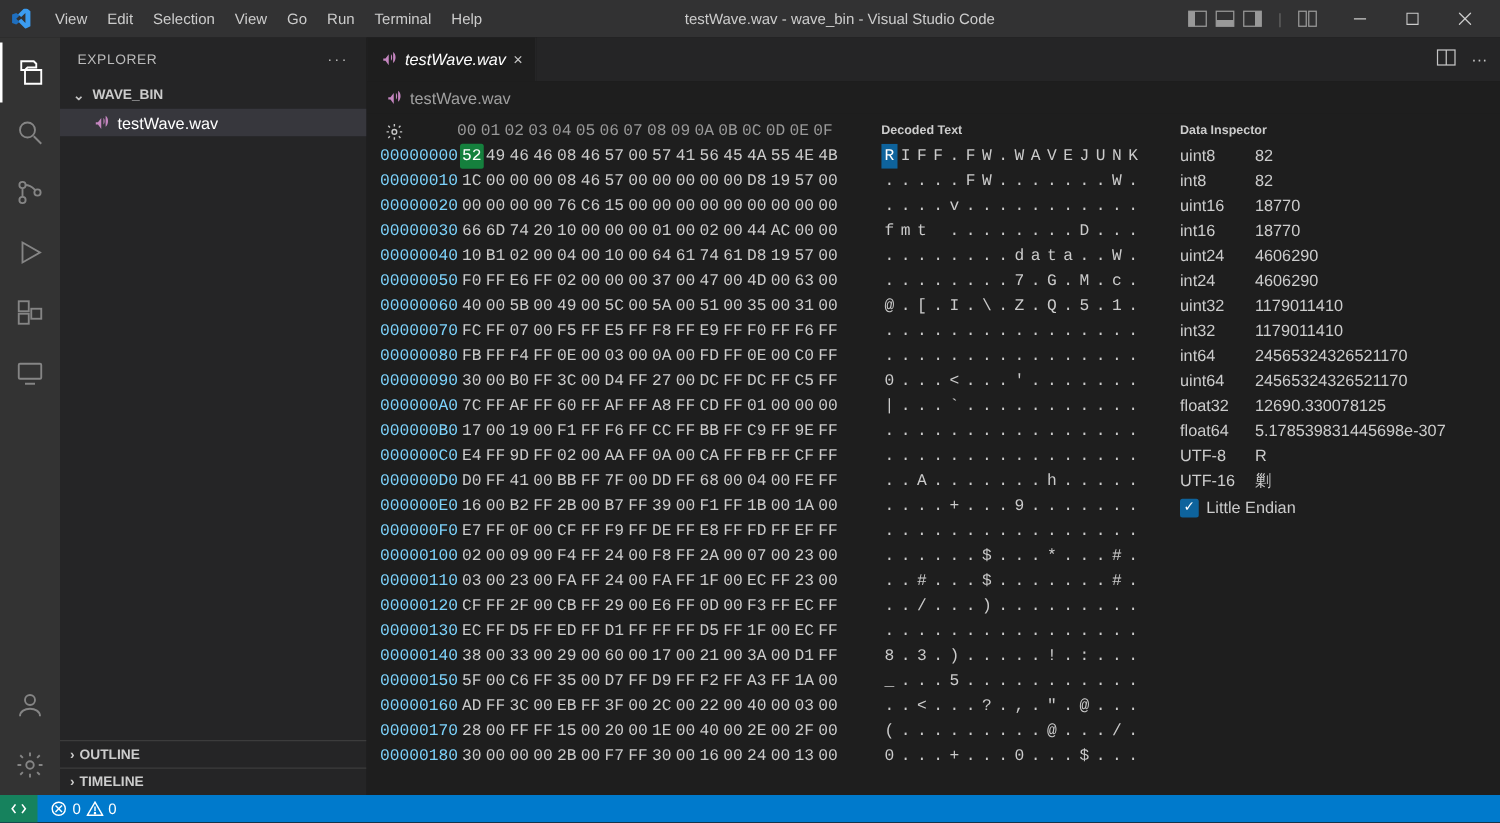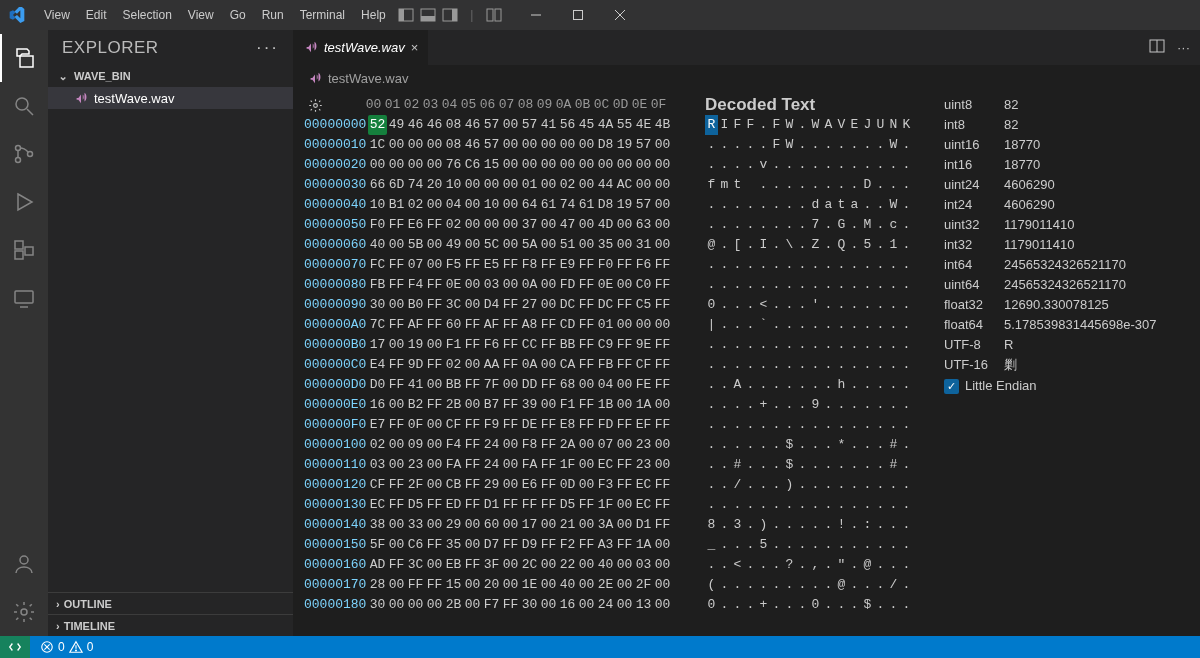--- a/index.html
+++ b/index.html
@@ -60,21 +60,21 @@
   display: flex;
   flex-direction: column;
   border-right: 1px solid #1e1e1e;
 }
 .sidebar-header {
   height: 35px;
   display:flex;
   align-items:center;
   justify-content:space-between;
   padding: 0 14px;
-  font-size: 17px;
+  font-size: 11px;
   letter-spacing: 0.5px;
   color: #bbbbbb;
 }
 .sidebar-header .dots { color: #c5c5c5; letter-spacing: 2px; }
 .folder-row {
   height: 22px;
   display:flex;
   align-items:center;
   gap:4px;
   padding: 0 8px;
@@ -160,21 +160,21 @@
 .hex-right {
   width: 495px;
   display:flex;
   padding: 4px 10px 4px 0;
   gap: 14px;
 }
 .decoded { width: 225px; }
 .decoded h4, .inspector h4{
   font-family: "Segoe UI", sans-serif;
   font-weight:600;
-  font-size:17px;
+  font-size:10px;
   color:#cccccc;
   height: 20px;
 }
 .decoded-row { white-space: pre; color:#cbcbcb; height:20px; overflow:hidden; }
 .decoded-row .ch { display:inline-block; width:13px; text-align:center; }
 .decoded-row .ch.sel { background:#0e639c; color:#fff; }
 .inspector { flex:1; font-family: "Segoe UI", sans-serif; font-size:13px; }
 .ins-row { display:flex; height:20px; gap:8px; color:#ccc; }
 .ins-row .k { width:52px; color:#ccc; }
 .ins-row .v { color:#ccc; }
@@ -202,20 +202,21 @@
 <body>
 
 <div class="titlebar">
   <span class="vslogo">
     <svg class="icon-svg" viewBox="0 0 24 24">
         <path fill="#3b9cf0" d="M23 3v18l-6 3-9-9 4-3 5 5V5l-5 5-4-3 9-9z"></path>
         <path fill="#1f6fbf" d="M1 7l5-2 4 3-4 4 4 4-4 3-5-2z"></path>
       </svg>
   </span>
   <div id="menu-host"><span class="menu-item">View</span><span class="menu-item">Edit</span><span class="menu-item">Selection</span><span class="menu-item">View</span><span class="menu-item">Go</span><span class="menu-item">Run</span><span class="menu-item">Terminal</span><span class="menu-item">Help</span></div>
+  <div class="title-center">testWave.wav - wave_bin - Visual Studio Code</div>
   <div class="layout-icons">
     <span>
         <svg class="icon-svg" viewBox="0 0 16 16">
           <rect x="1" y="2" width="14" height="12" fill="none" stroke="#999"></rect>
           <rect x="1" y="2" width="5" height="12" fill="#999"></rect>
         </svg>
       </span>
     <span>
         <svg class="icon-svg" viewBox="0 0 16 16">
           <rect x="1" y="2" width="14" height="12" fill="none" stroke="#999"></rect>
@@ -881,20 +882,21 @@
               <div class="decoded-row"><span class="ch">.</span><span class="ch">.</span><span class="ch">/</span><span class="ch">.</span><span class="ch">.</span><span class="ch">.</span><span class="ch">)</span><span class="ch">.</span><span class="ch">.</span><span class="ch">.</span><span class="ch">.</span><span class="ch">.</span><span class="ch">.</span><span class="ch">.</span><span class="ch">.</span><span class="ch">.</span></div>
               <div class="decoded-row"><span class="ch">.</span><span class="ch">.</span><span class="ch">.</span><span class="ch">.</span><span class="ch">.</span><span class="ch">.</span><span class="ch">.</span><span class="ch">.</span><span class="ch">.</span><span class="ch">.</span><span class="ch">.</span><span class="ch">.</span><span class="ch">.</span><span class="ch">.</span><span class="ch">.</span><span class="ch">.</span></div>
               <div class="decoded-row"><span class="ch">8</span><span class="ch">.</span><span class="ch">3</span><span class="ch">.</span><span class="ch">)</span><span class="ch">.</span><span class="ch">.</span><span class="ch">.</span><span class="ch">.</span><span class="ch">.</span><span class="ch">!</span><span class="ch">.</span><span class="ch">:</span><span class="ch">.</span><span class="ch">.</span><span class="ch">.</span></div>
               <div class="decoded-row"><span class="ch">_</span><span class="ch">.</span><span class="ch">.</span><span class="ch">.</span><span class="ch">5</span><span class="ch">.</span><span class="ch">.</span><span class="ch">.</span><span class="ch">.</span><span class="ch">.</span><span class="ch">.</span><span class="ch">.</span><span class="ch">.</span><span class="ch">.</span><span class="ch">.</span><span class="ch">.</span></div>
               <div class="decoded-row"><span class="ch">.</span><span class="ch">.</span><span class="ch">&lt;</span><span class="ch">.</span><span class="ch">.</span><span class="ch">.</span><span class="ch">?</span><span class="ch">.</span><span class="ch">,</span><span class="ch">.</span><span class="ch">"</span><span class="ch">.</span><span class="ch">@</span><span class="ch">.</span><span class="ch">.</span><span class="ch">.</span></div>
               <div class="decoded-row"><span class="ch">(</span><span class="ch">.</span><span class="ch">.</span><span class="ch">.</span><span class="ch">.</span><span class="ch">.</span><span class="ch">.</span><span class="ch">.</span><span class="ch">.</span><span class="ch">.</span><span class="ch">@</span><span class="ch">.</span><span class="ch">.</span><span class="ch">.</span><span class="ch">/</span><span class="ch">.</span></div>
               <div class="decoded-row"><span class="ch">0</span><span class="ch">.</span><span class="ch">.</span><span class="ch">.</span><span class="ch">+</span><span class="ch">.</span><span class="ch">.</span><span class="ch">.</span><span class="ch">0</span><span class="ch">.</span><span class="ch">.</span><span class="ch">.</span><span class="ch">$</span><span class="ch">.</span><span class="ch">.</span><span class="ch">.</span></div>
             </div>
         </div>
         <div class="inspector">
+          <h4>Data Inspector</h4>
           <div id="inspector-rows">
               <div class="ins-row">
                 <span class="k">uint8</span>
                 <span class="v">82</span>
               </div>
               <div class="ins-row">
                 <span class="k">int8</span>
                 <span class="v">82</span>
               </div>
               <div class="ins-row">

